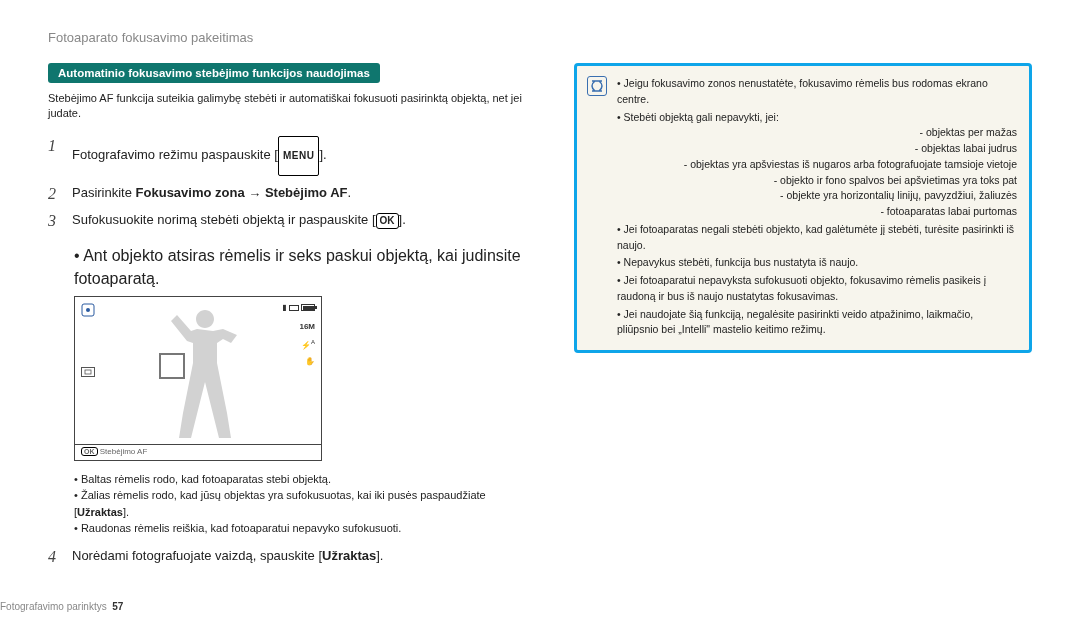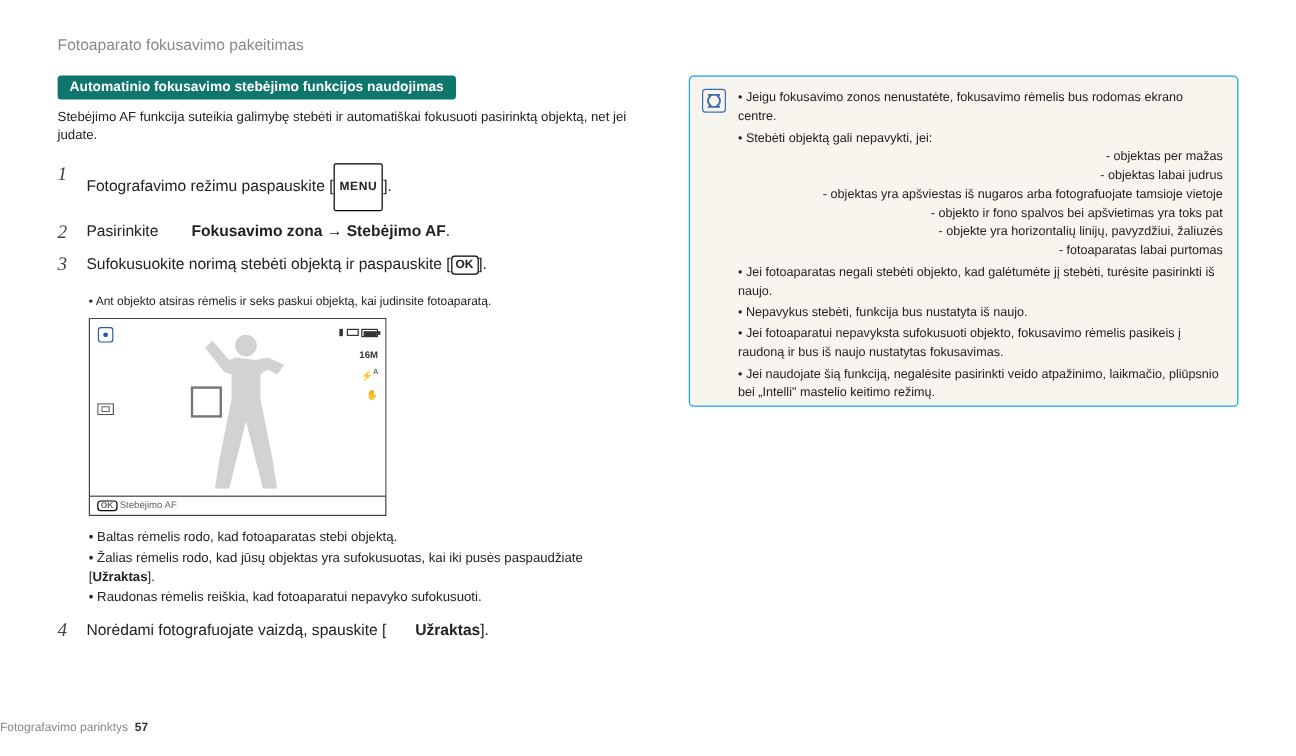--- a/index.html
+++ b/index.html
@@ -56,23 +56,23 @@
     font-size: 16px;
     color: #444;
     width: 14px;
     flex-shrink: 0;
     line-height: 1.2;
   }
   .step-text {
     line-height: 1.4;
     flex: 1;
   }
-  .step-text b { font-weight: bold; margin-left: 24px; }
+  .step-text b { font-weight: bold; }
   .substep {
-    font-size: 10px;
+    font-size: 16px;
     margin-left: 26px;
     margin-top: 15px;
     margin-bottom: 6px;
     line-height: 1.4;
   }
   .substep::before { content: "• "; }
   .menu-box {
     display: inline-block;
     border: 1.5px solid #000;
     border-radius: 2px;
@@ -169,24 +169,24 @@
   }
   .bullets {
     margin-left: 26px;
     margin-top: 4px;
     font-size: 11px;
     line-height: 1.5;
   }
   .bullets li { list-style: none; }
   .bullets li::before { content: "• "; }
   .note-box {
-    border: 1px solid #0ea5e9;
+    border: 3px solid #0ea5e9;
     background: #f7f5ed;
     border-radius: 4px;
-    padding: 10px 12px 0 40px;
+    padding: 10px 12px 10px 40px;
     font-size: 10.5px;
     line-height: 1.5;
     position: relative;
   }
   .note-icon {
     position: absolute;
     left: 10px;
     top: 10px;
     width: 20px;
     height: 20px;

